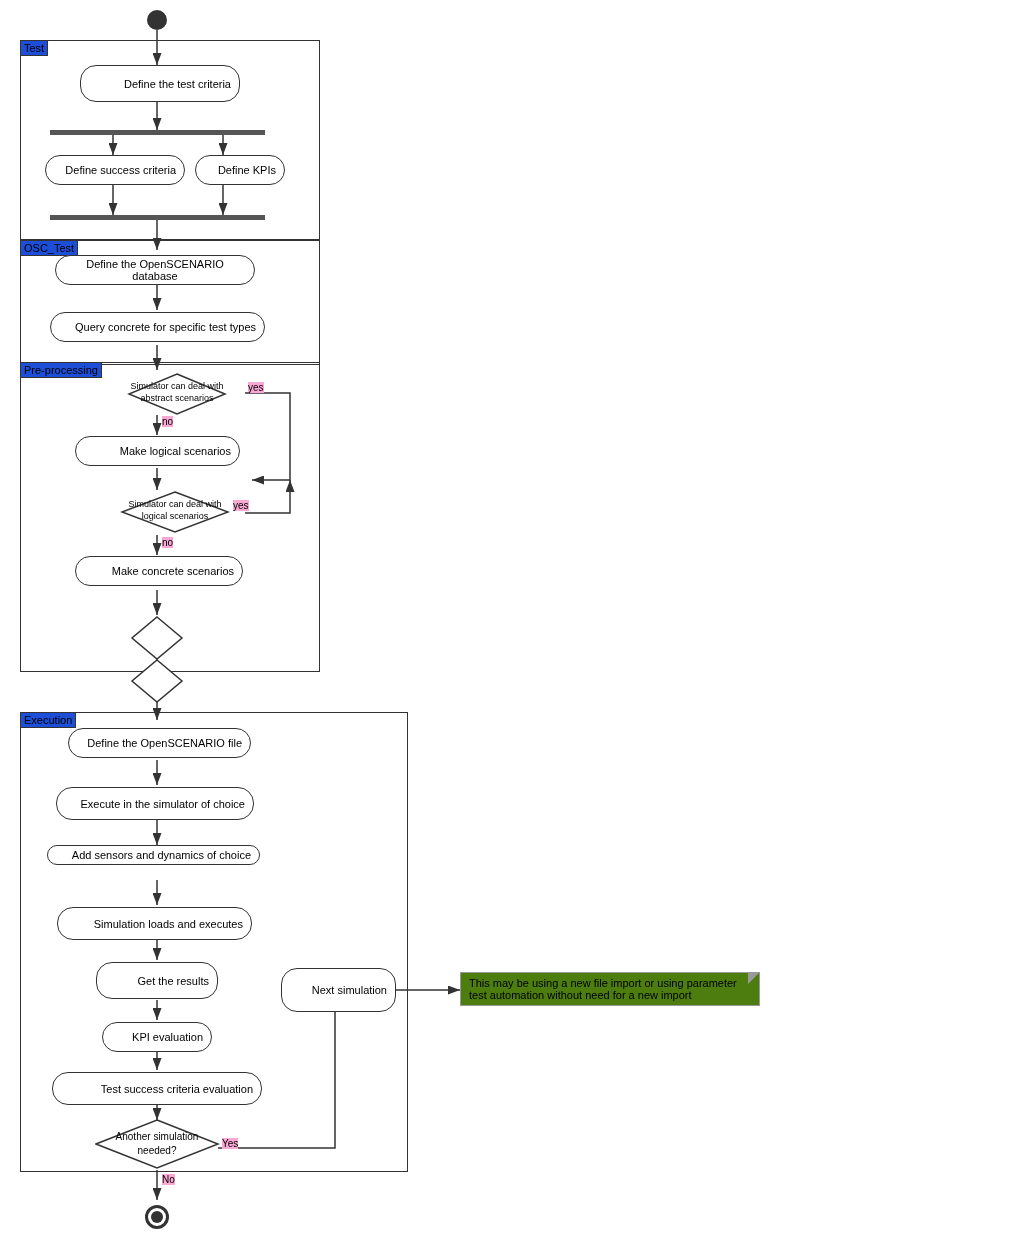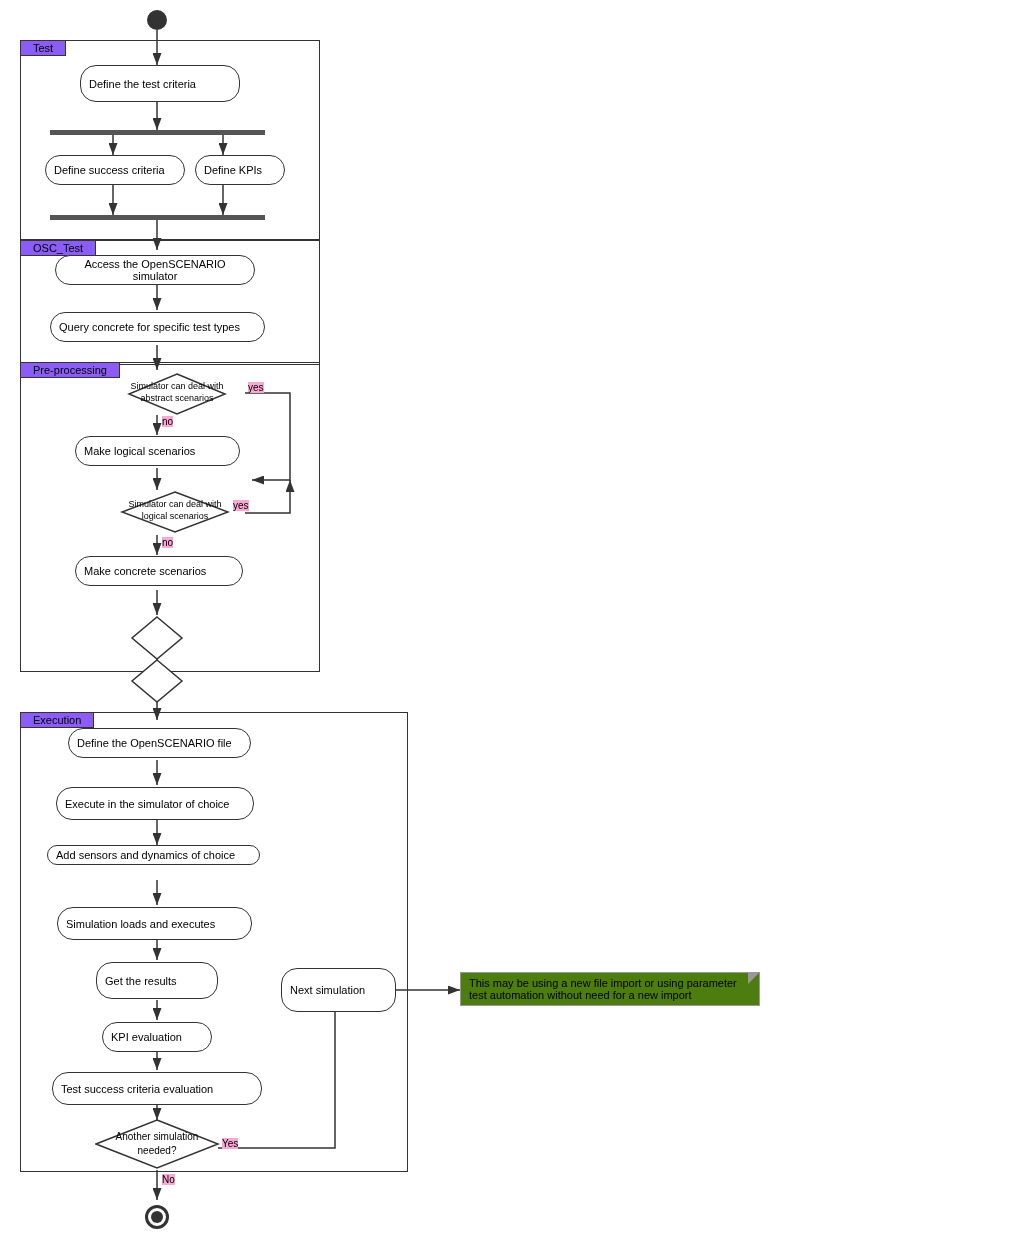--- a/index.html
+++ b/index.html
@@ -17,38 +17,38 @@
       min-height: 1238px;
     }
     
     .node {
       position: absolute;
       border: 1px solid #333;
       border-radius: 16px;
       background: #fff;
       display: flex;
       align-items: center;
-      justify-content: flex-start;
+      justify-content: flex-end;
       text-align: center;
       padding: 4px 8px;
       font-size: 11px;
     }
     
     .frame {
       position: absolute;
       border: 1.5px solid #333;
       background: transparent;
     }
     .frame-label {
       position: absolute;
       top: -1px;
       left: -1px;
-      background: #8b5cf6;
+      background: #1d4ed8;
       border: 1.5px solid #333;
-      padding: 1px 12px;
+      padding: 1px 3px;
       font-size: 11px;
     }
     
     .arrows-svg {
       position: absolute;
       top: 0;
       left: 0;
       width: 1010px;
       height: 1238px;
       pointer-events: none;
@@ -201,21 +201,21 @@
     <span>Define KPIs</span>
   </div>
 
   <div class="fork-bar" style="left:50px;top:215px;width:215px;"></div>
 
   <div class="frame" style="left:20px;top:240px;width:300px;height:125px;">
     <div class="frame-label">OSC_Test</div>
   </div>
 
   <div class="node" style="left:55px;top:255px;width:200px;height:30px;">
-    <span>Access the OpenSCENARIO simulator</span>
+    <span>Define the OpenSCENARIO database</span>
   </div>
 
   <div class="node" style="left:50px;top:312px;width:215px;height:30px;">
     <span>Query concrete for specific test types</span>
   </div>
 
   <div class="frame" style="left:20px;top:362px;width:300px;height:310px;">
     <div class="frame-label">Pre-processing</div>
   </div>
 

